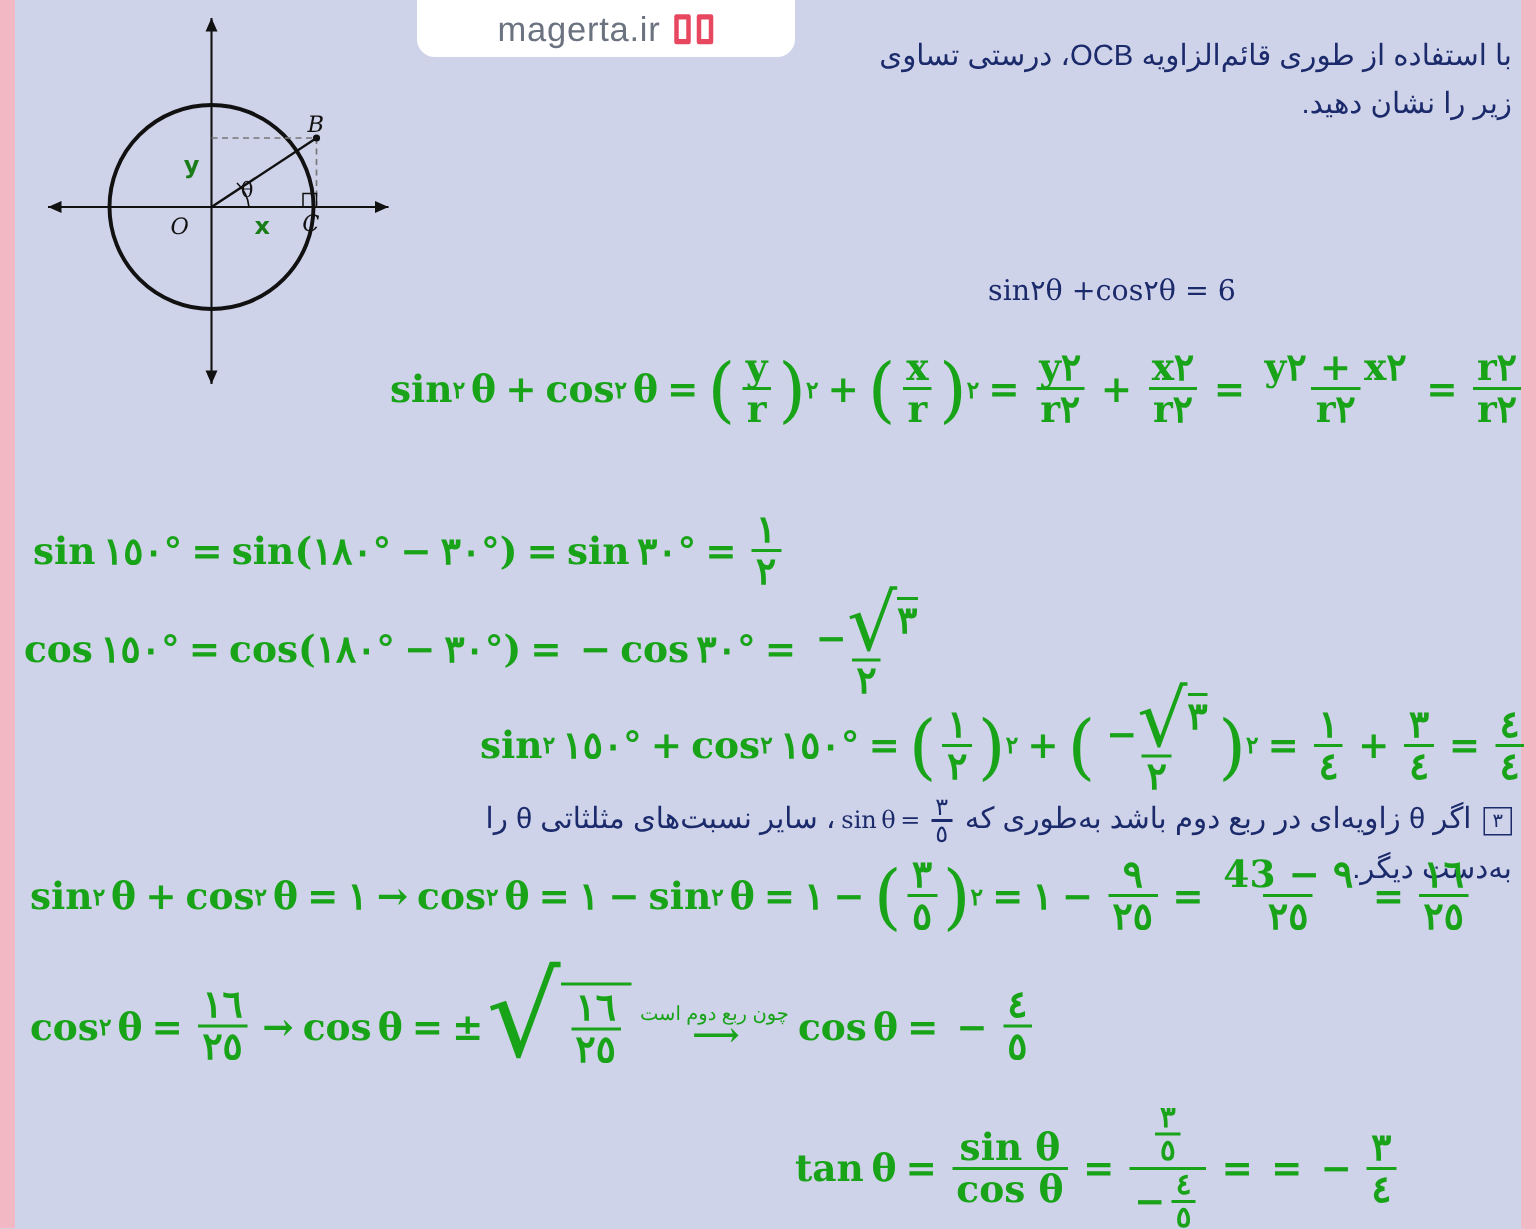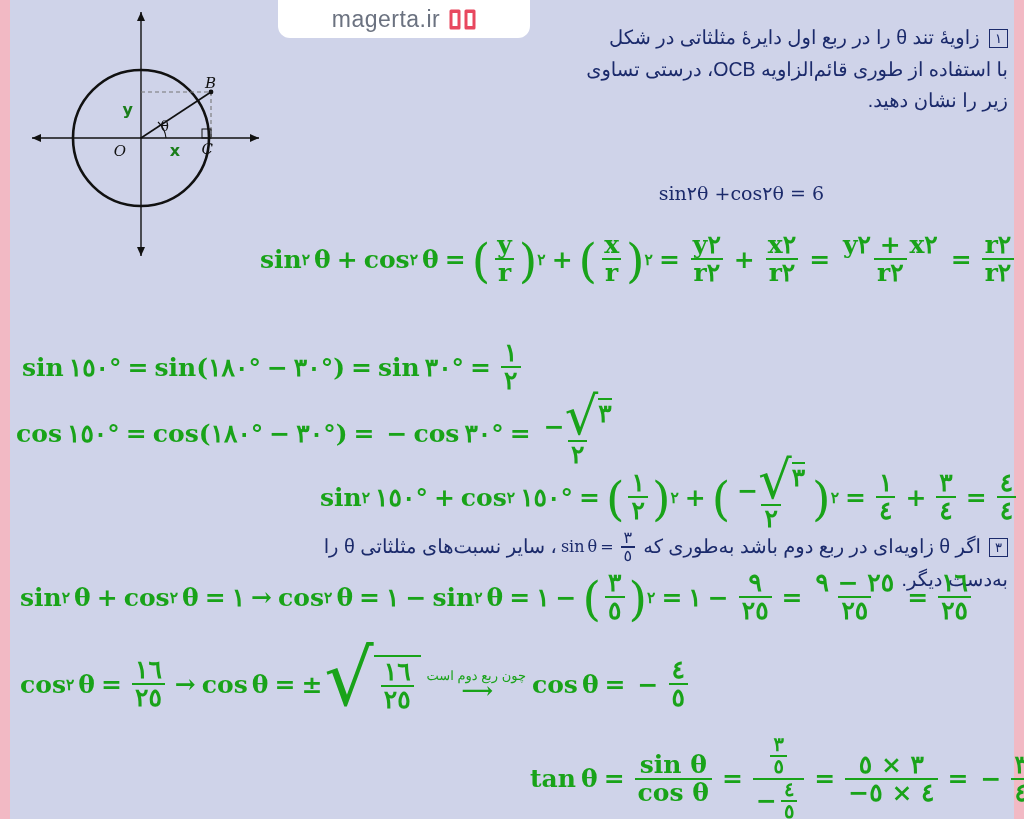--- a/index.html
+++ b/index.html
@@ -184,24 +184,20 @@
       <text x="202" y="84" font-family="DejaVu Serif, serif" font-style="italic" font-size="15" fill="#111">B</text>
       <text x="199" y="150" font-family="DejaVu Serif, serif" font-style="italic" font-size="15" fill="#111">C</text>
       <text x="112" y="152" font-family="DejaVu Serif, serif" font-style="italic" font-size="15" fill="#111">O</text>
       <text x="155" y="127" font-family="DejaVu Serif, serif" font-size="14" fill="#111">θ</text>
       <text x="119" y="111" font-family="DejaVu Sans, sans-serif" font-size="16" fill="#1a7d1a" font-weight="bold">y</text>
       <text x="166" y="152" font-family="DejaVu Sans, sans-serif" font-size="16" fill="#1a7d1a" font-weight="bold">x</text>
     </svg>
   </div>
 
   <div class="rtl-block q1">
-    <div>
-      <span class="num-badge">١</span>
-      <span>زاویهٔ تند θ را در ربع اول دایرهٔ مثلثاتی در شکل</span>
-    </div>
     <div>با استفاده از طوری قائم‌الزاویه OCB، درستی تساوی</div>
     <div>زیر را نشان دهید.</div>
   </div>
 
   <div class="eq-small">sin٢θ +cos٢θ = 6</div>
 
   <div class="mathline m1">
     <span>sin</span>
       <span class="sup">٢</span>
     <span style="margin-left:4px">θ</span>
@@ -402,21 +398,21 @@
       <span class="sup">٢</span>
     <span class="op">=</span>
     <span>١</span>
     <span class="op">−</span>
     <span class="frac">
       <span class="num">٩</span>
       <span class="den">٢٥</span>
     </span>
     <span class="op">=</span>
     <span class="frac">
-      <span class="num">٢٥ − ٩</span>
+      <span class="num">43 − ٩</span>
       <span class="den">٢٥</span>
     </span>
     <span class="op">=</span>
     <span class="frac">
       <span class="num">١٦</span>
       <span class="den">٢٥</span>
     </span>
   </div>
 
   <div class="mathline m6">
@@ -476,24 +472,20 @@
         <span class="neg-frac">
           <span>−</span>
           <span class="frac small">
             <span class="num">٤</span>
             <span class="den">٥</span>
           </span>
         </span>
       </span>
     </span>
     <span class="op">=</span>
-    <span class="frac">
-      <span class="num"><span>٣</span> <span>×</span> <span>٥</span></span>
-      <span class="den"><span>−</span><span>٤</span> <span>×</span> <span>٥</span></span>
-    </span>
     <span class="op">=</span>
     <span class="op">−</span>
     <span class="frac">
       <span class="num">٣</span>
       <span class="den">٤</span>
     </span>
   </div>
 
 </div>
 

